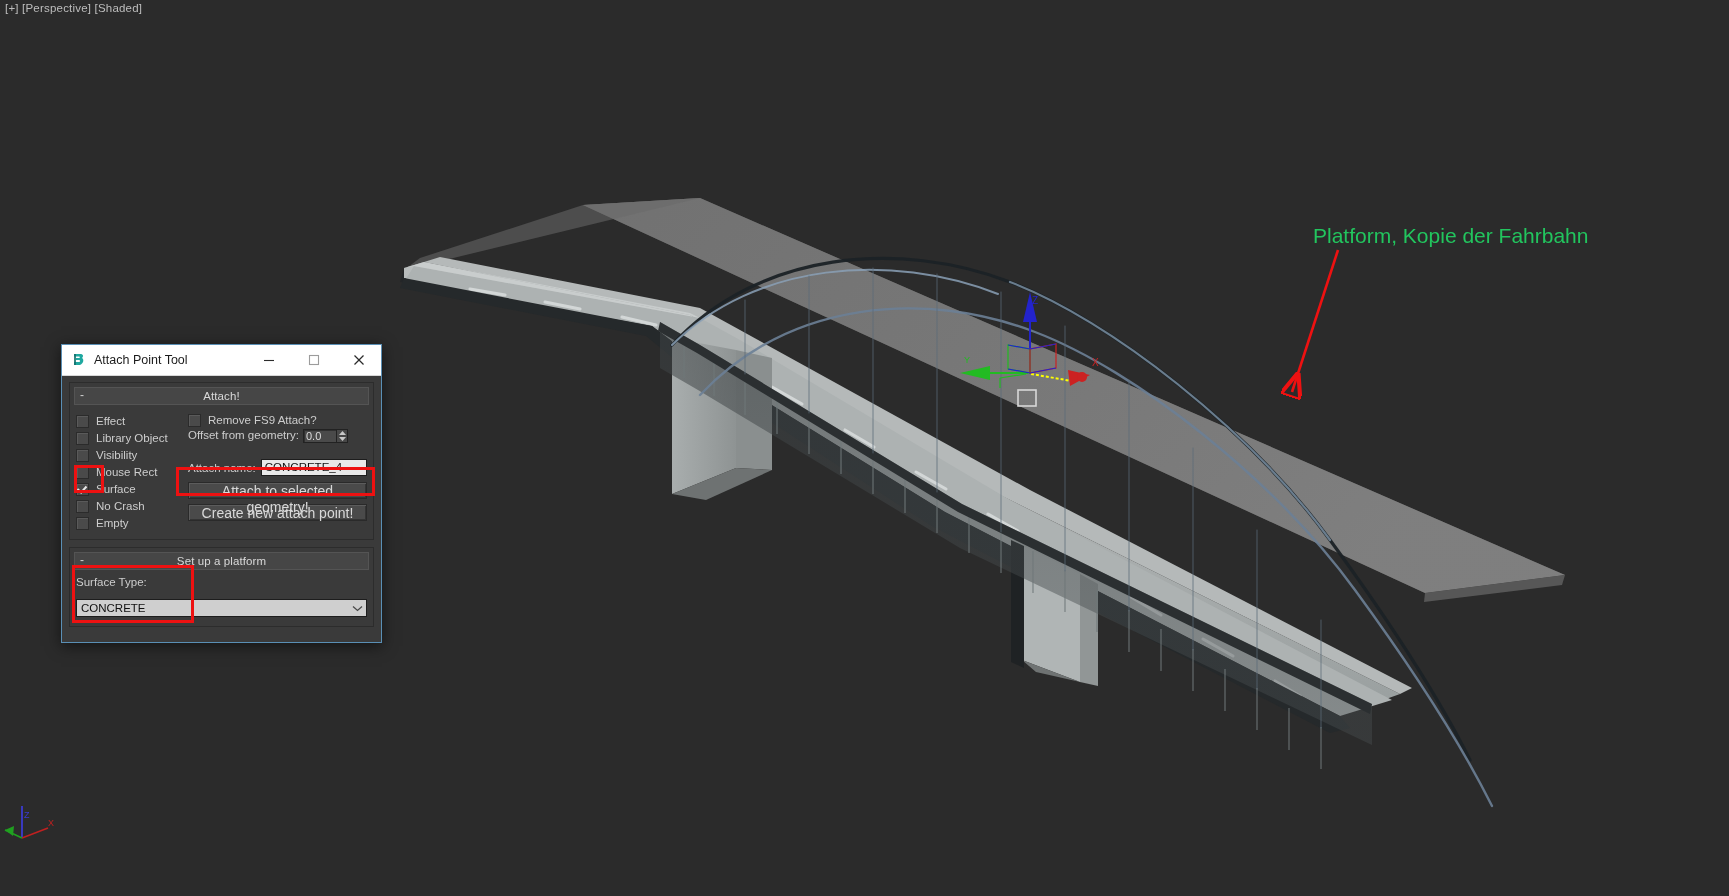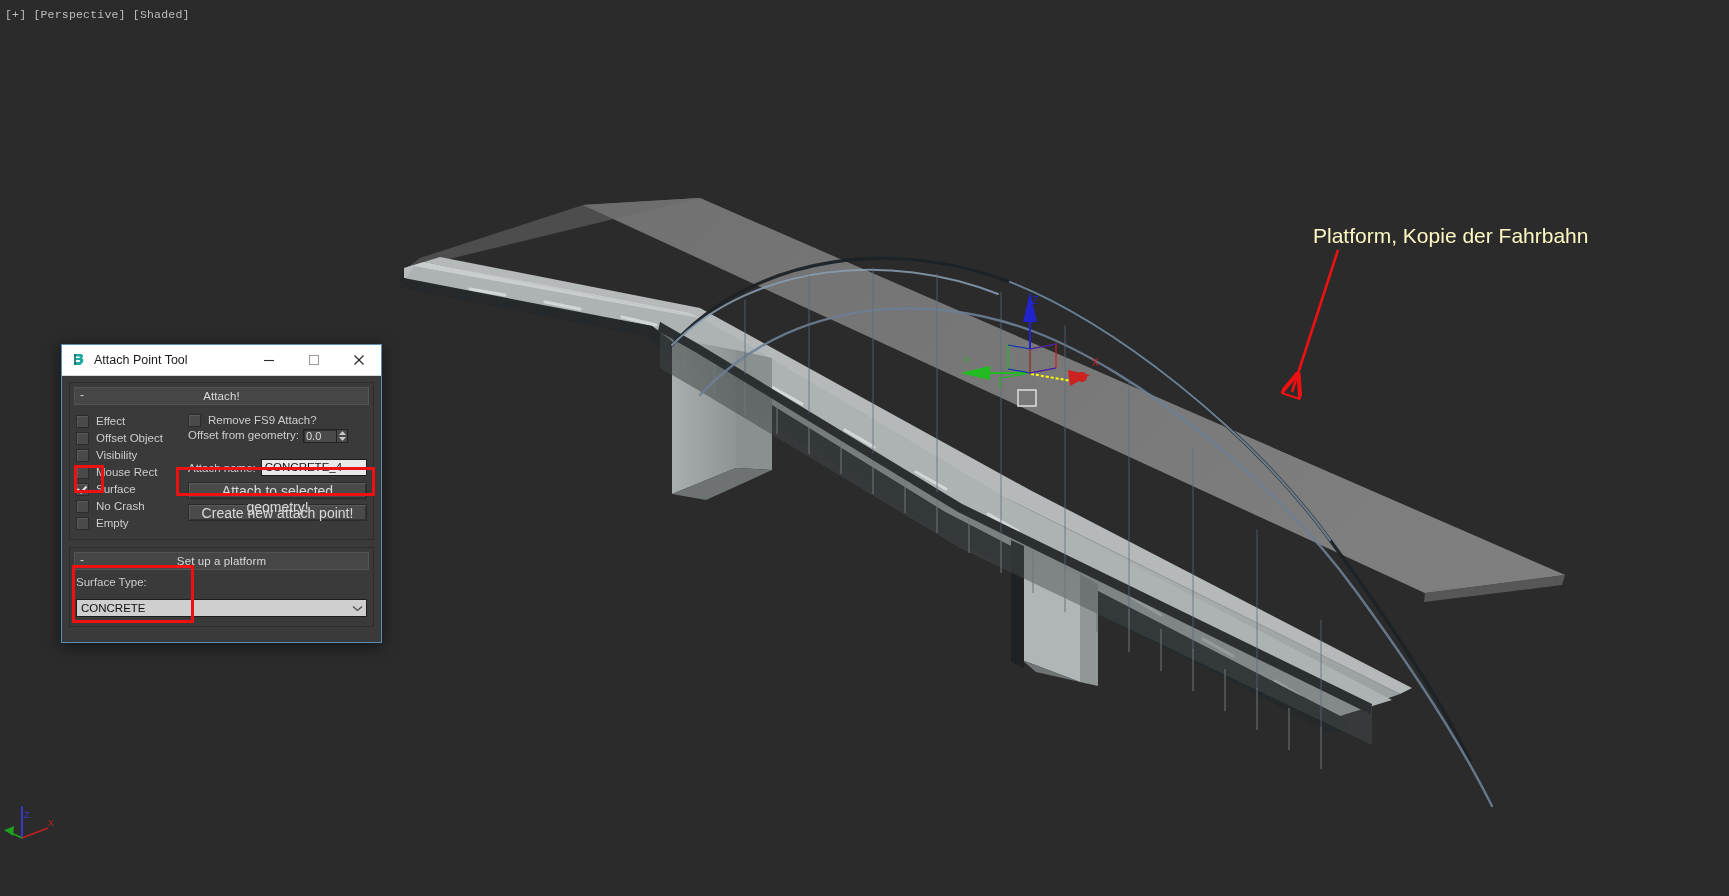--- a/index.html
+++ b/index.html
@@ -29,34 +29,34 @@
     position: absolute;
     left: 0; top: 0;
     width: 1729px;
     height: 896px;
     display: block;
   }
 
   .vp-label {
     position: absolute;
     left: 5px;
-    top: 8px;
+    top: 2px;
     color: #bdbdbd;
-    font-family: Liberation Mono, monospace;
+    font-family: Liberation Sans, sans-serif;
     font-size: 11.5px;
     letter-spacing: 0.2px;
     white-space: nowrap;
     user-select: none;
   }
 
   .annotation-text {
     position: absolute;
     left: 1313px;
     top: 224px;
-    color: #fef9c3;
+    color: #22c55e;
     font-family: "Liberation Sans", sans-serif;
     font-size: 21px;
     white-space: nowrap;
     user-select: none;
   }
 
   
   #dialog {
     position: absolute;
     left: 61px;
@@ -516,21 +516,21 @@
       <div class="rollout-content">
         <div class="attach-grid">
 
           <div class="col-left">
             <div class="chk-row">
               <span class="chk"></span>
               <span class="chk-label">Effect</span>
             </div>
             <div class="chk-row">
               <span class="chk"></span>
-              <span class="chk-label">Offset Object</span>
+              <span class="chk-label">Library Object</span>
             </div>
             <div class="chk-row">
               <span class="chk"></span>
               <span class="chk-label">Visibility</span>
             </div>
             <div class="chk-row">
               <span class="chk"></span>
               <span class="chk-label">Mouse Rect</span>
             </div>
             <div class="chk-row">

